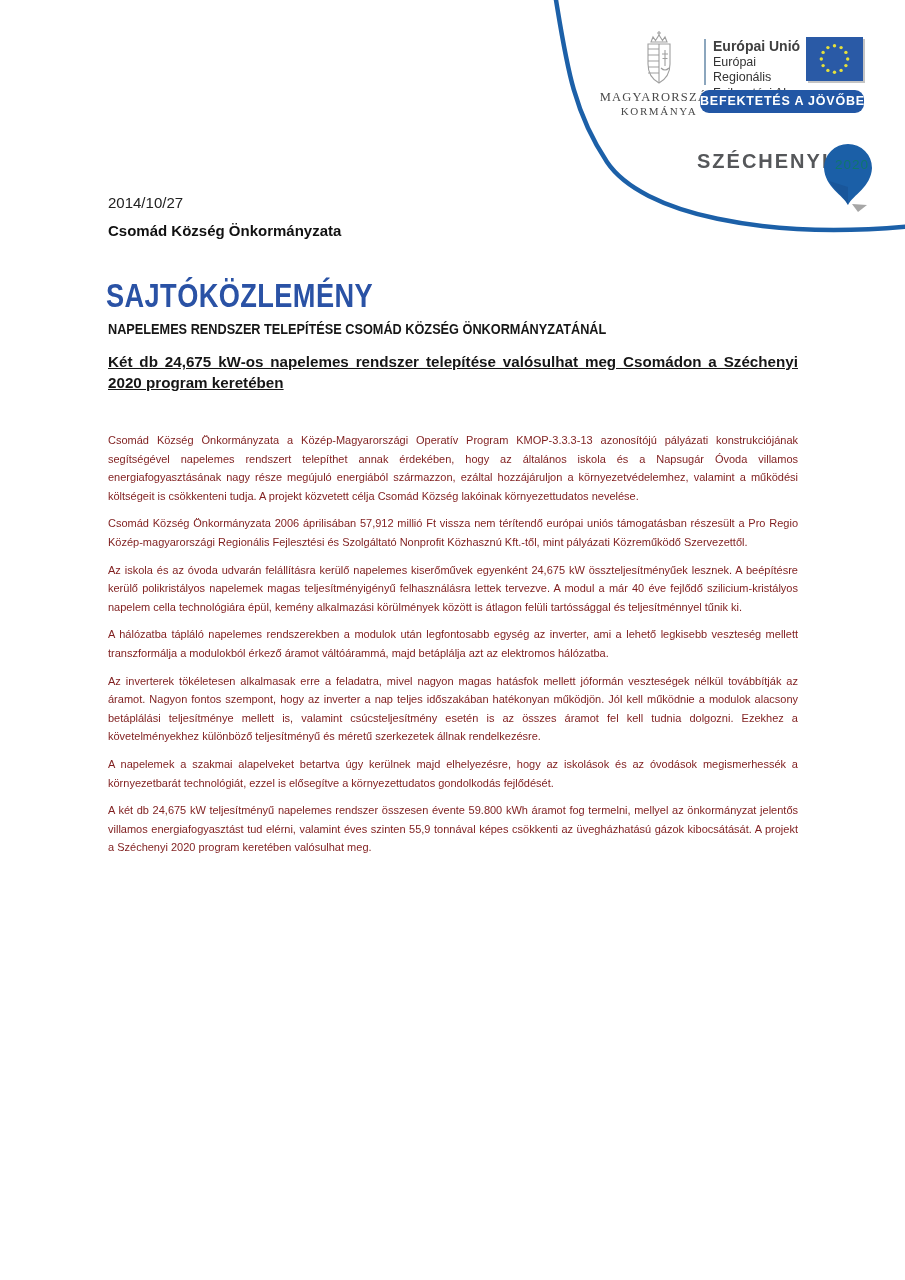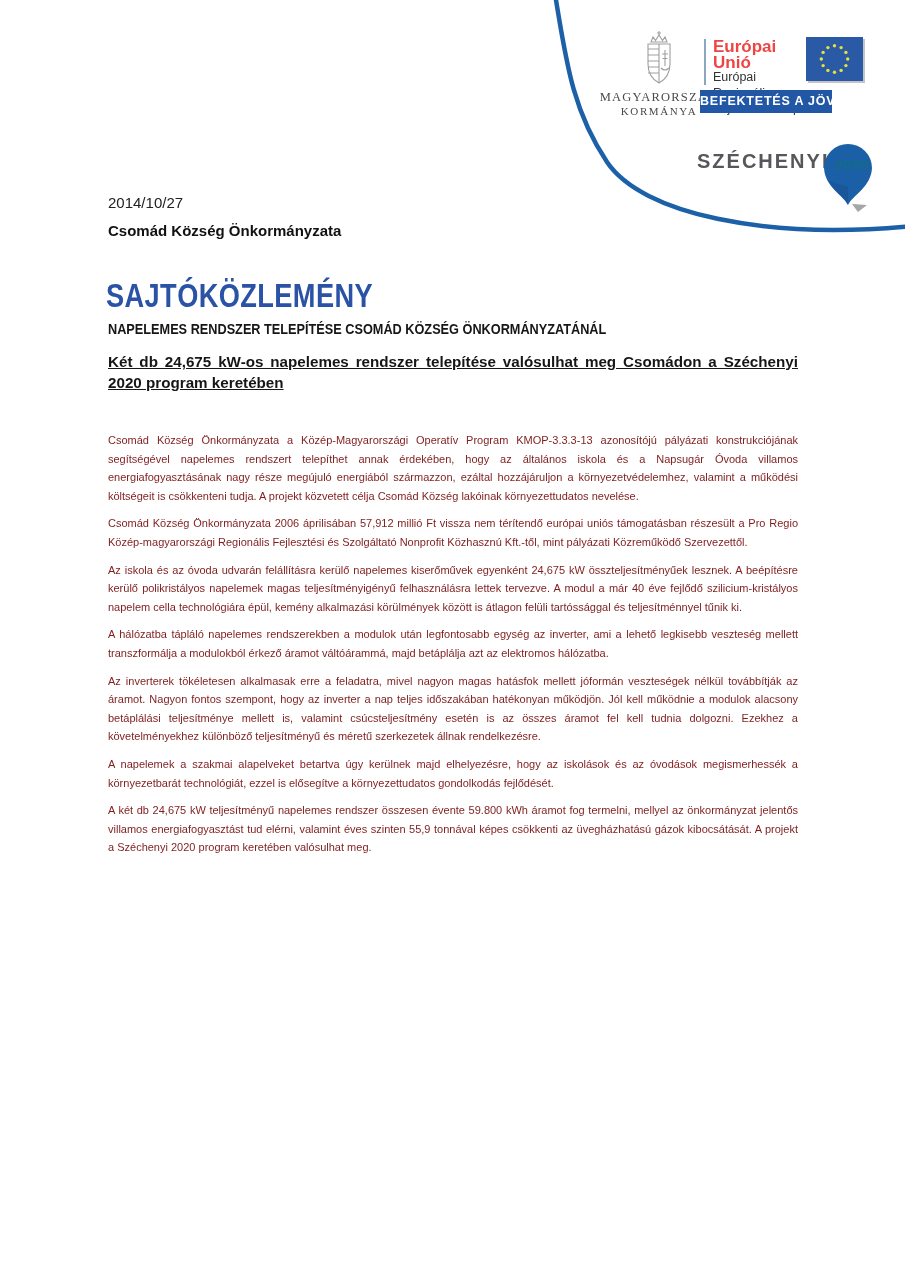--- a/index.html
+++ b/index.html
@@ -14,27 +14,27 @@
   .gov-block{left:596px;top:30px;width:126px;text-align:center;}
   .gov-arms{display:block;margin:0 auto;}
   .gov-line1{display:block;margin-top:2px;font-family:"Liberation Serif",serif;font-size:12.5px;
              letter-spacing:1.2px;color:#4a4a4a;}
   .gov-line2{display:block;font-family:"Liberation Serif",serif;font-size:11px;
              letter-spacing:1.6px;color:#4a4a4a;}
 
   .vsep{left:704px;top:39px;width:2px;height:46px;background:#8ca6bd;}
 
   .eu-text{left:713px;top:39px;width:95px;line-height:15.5px;font-size:12.5px;color:#333;}
-  .eu-text .b{font-weight:bold;font-size:17px;color:#ef4444;}
+  .eu-text .b{font-weight:bold;font-size:14px;color:#404040;}
 
   .eu-flag{left:806px;top:37px;box-shadow:2px 2px 0 #c4c4c4;display:block;}
 
-  .banner{left:700px;top:90px;width:132px;height:23px;background:var(--banner-blue,#2257a5);
+  .banner{left:700px;top:90px;width:164px;height:23px;background:var(--banner-blue,#2257a5);
           color:#fff;font-weight:bold;font-size:12.5px;letter-spacing:.8px;
-          line-height:23px;text-align:center;white-space:nowrap;}
+          line-height:23px;text-align:center;white-space:nowrap;border-radius:9px;}
 
   .szechenyi-name{left:697px;top:150px;font-size:20px;font-weight:bold;letter-spacing:2px;
                   color:var(--logo-gray,#55575a);white-space:nowrap;}
   .pin-svg{left:820px;top:141px;}
   .pin-year{left:830px;top:157px;width:44px;text-align:center;color:#0f766e;font-size:13.5px;
             letter-spacing:1px;font-weight:normal;}
 
   
   .doc-date{left:108px;top:194px;font-size:15px;color:#222;}
   .doc-org{left:108px;top:222px;font-size:15px;font-weight:bold;color:#111;}

